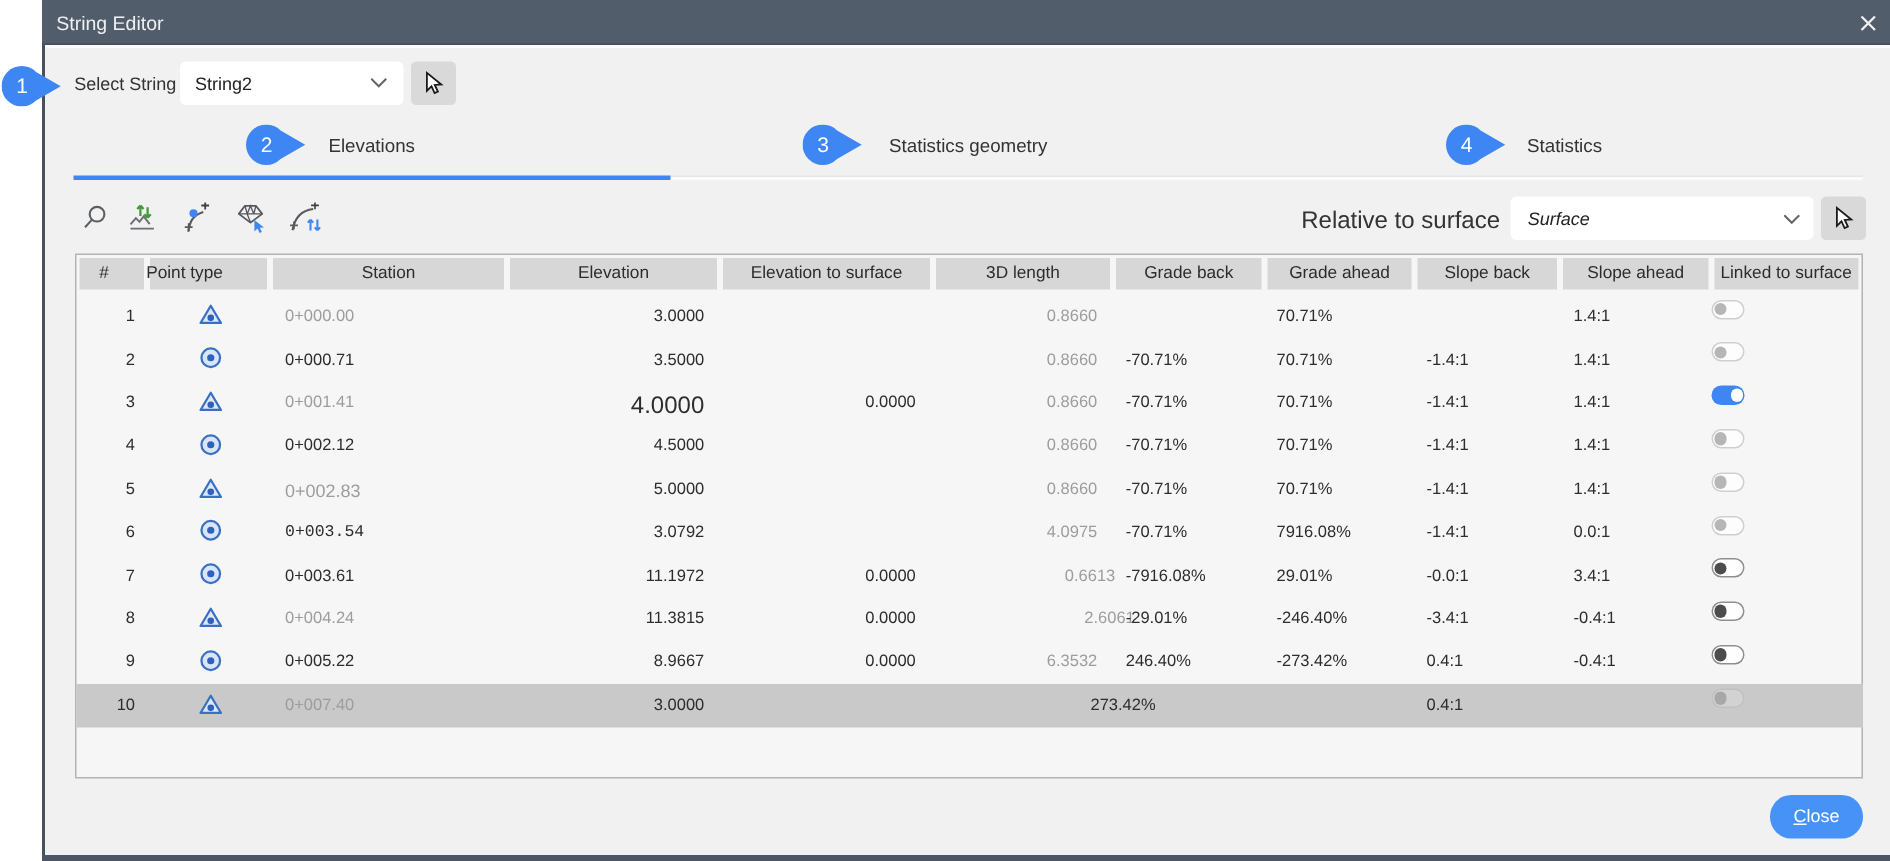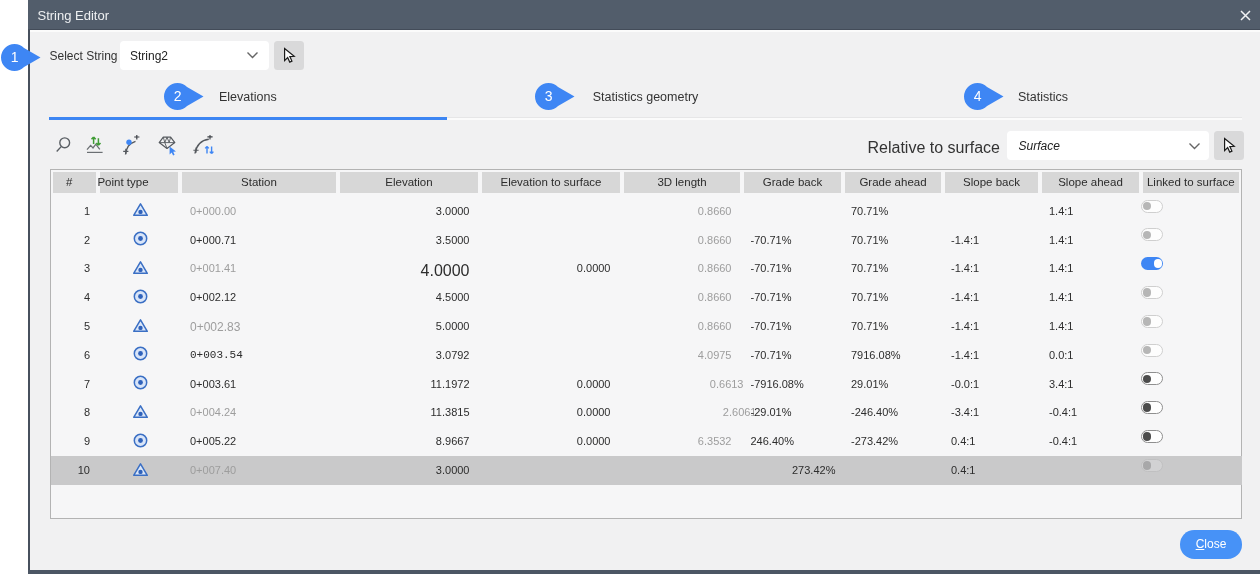--- a/index.html
+++ b/index.html
@@ -238,17 +238,17 @@
 <div class="lbl" style="left:1049px;top:435.19999999999993px;font-size:11px;color:#2d2d2d;">-0.4:1</div>
 <div class="abs" style="left:1140.5px;top:430.0px;width:22.5px;height:13px;border-radius:7px;background:#fefefe;border:1.4px solid #8f8f8f;box-sizing:border-box;"></div>
 <div class="abs" style="left:1142.7px;top:432.2px;width:8.6px;height:8.6px;border-radius:50%;background:#4c4c4c;"></div>
 <div class="lbl" style="left:90px;top:463.99999999999994px;transform:translateX(-100%);font-size:11px;color:#2d2d2d;">10</div>
 <svg class="abs" style="left:131.8px;top:461.49999999999994px;" width="17" height="15" viewBox="0 0 17 15">
 <path d="M8.5,1.8 L15.3,13.3 L1.7,13.3 Z" fill="#dce7f8" stroke="#3a6fc4" stroke-width="1.5" stroke-linejoin="round"></path>
 <circle cx="8.5" cy="9.9" r="2.2" fill="#2f62bb"></circle>
   </svg>
 <div class="lbl" style="left:190px;top:463.99999999999994px;font-size:11px;color:#9d9d9d;">0+007.40</div>
 <div class="lbl" style="left:469.5px;top:463.99999999999994px;transform:translateX(-100%);font-size:11px;color:#2d2d2d;">3.0000</div>
-<div class="lbl" style="left:792px;top:463.99999999999994px;font-size:11px;color:#2d2d2d;">273.42%</div>
+<div class="lbl" style="left:727px;top:463.99999999999994px;font-size:11px;color:#2d2d2d;">273.42%</div>
 <div class="lbl" style="left:951px;top:463.99999999999994px;font-size:11px;color:#2d2d2d;">0.4:1</div>
 <div class="abs" style="left:1140.5px;top:458.8px;width:22.5px;height:13px;border-radius:7px;background:#d2d2d3;border:1.4px solid #c0c0c1;box-sizing:border-box;"></div>
 <div class="abs" style="left:1142.7px;top:461.0px;width:8.6px;height:8.6px;border-radius:50%;background:#a8a8a9;"></div>
 <div class="abs" style="left:1180px;top:530px;width:62px;height:28.5px;border-radius:14.2px;background:#4792f7;"></div>
 <div class="lbl" style="left:1211px;top:537px;transform:translateX(-50%);font-size:12px;color:#fff;"><span style="text-decoration:underline;">C</span>lose</div>
 </body></html>

